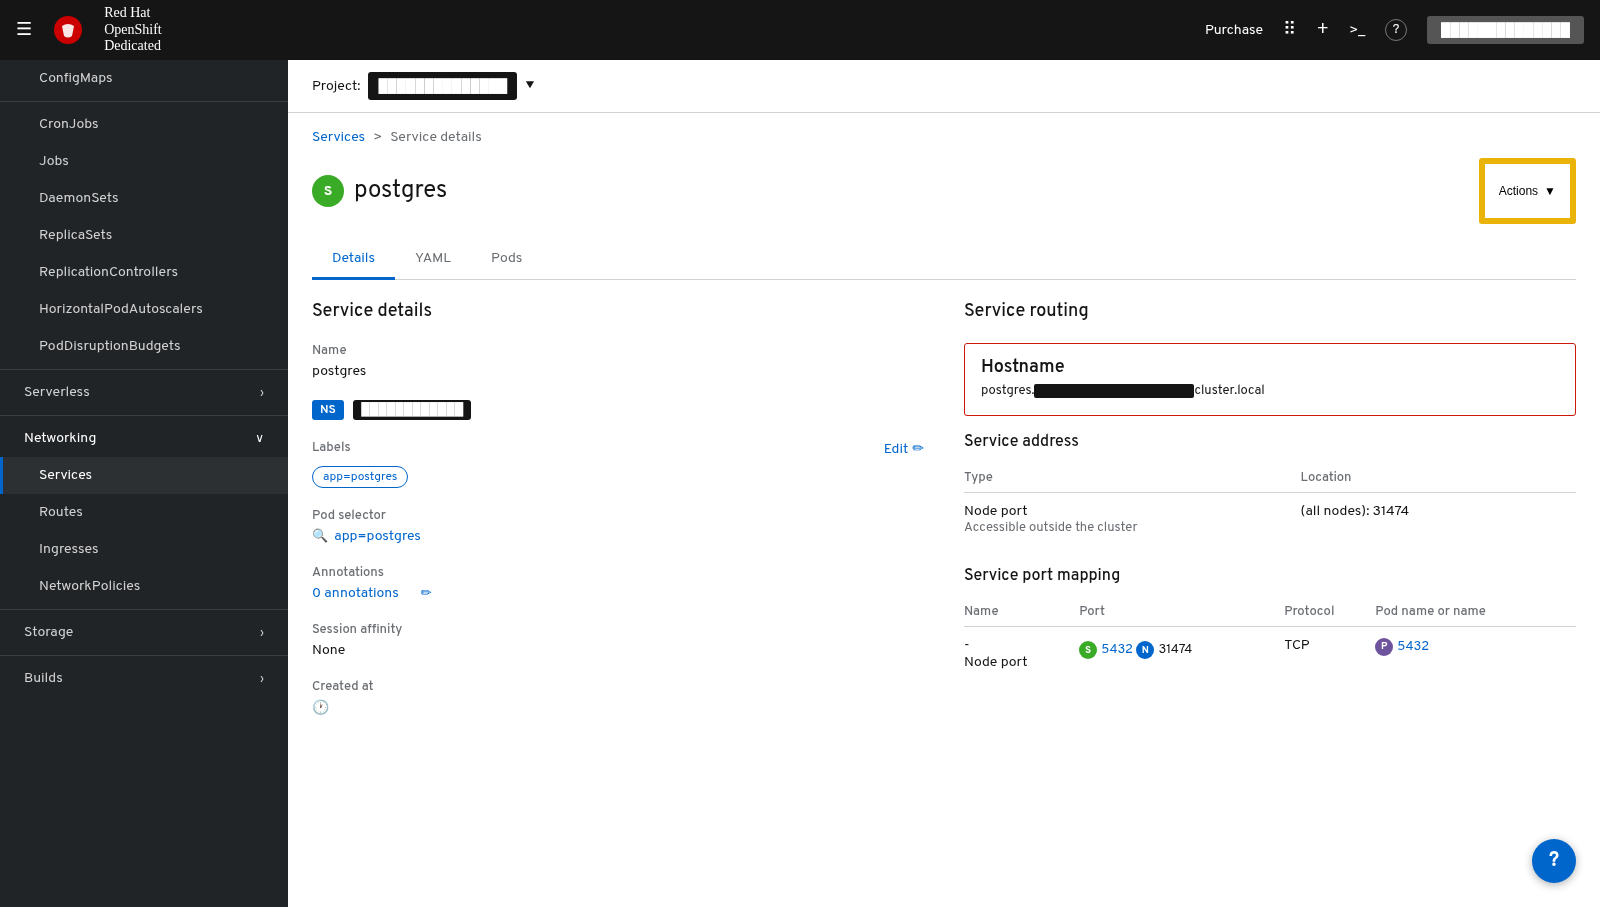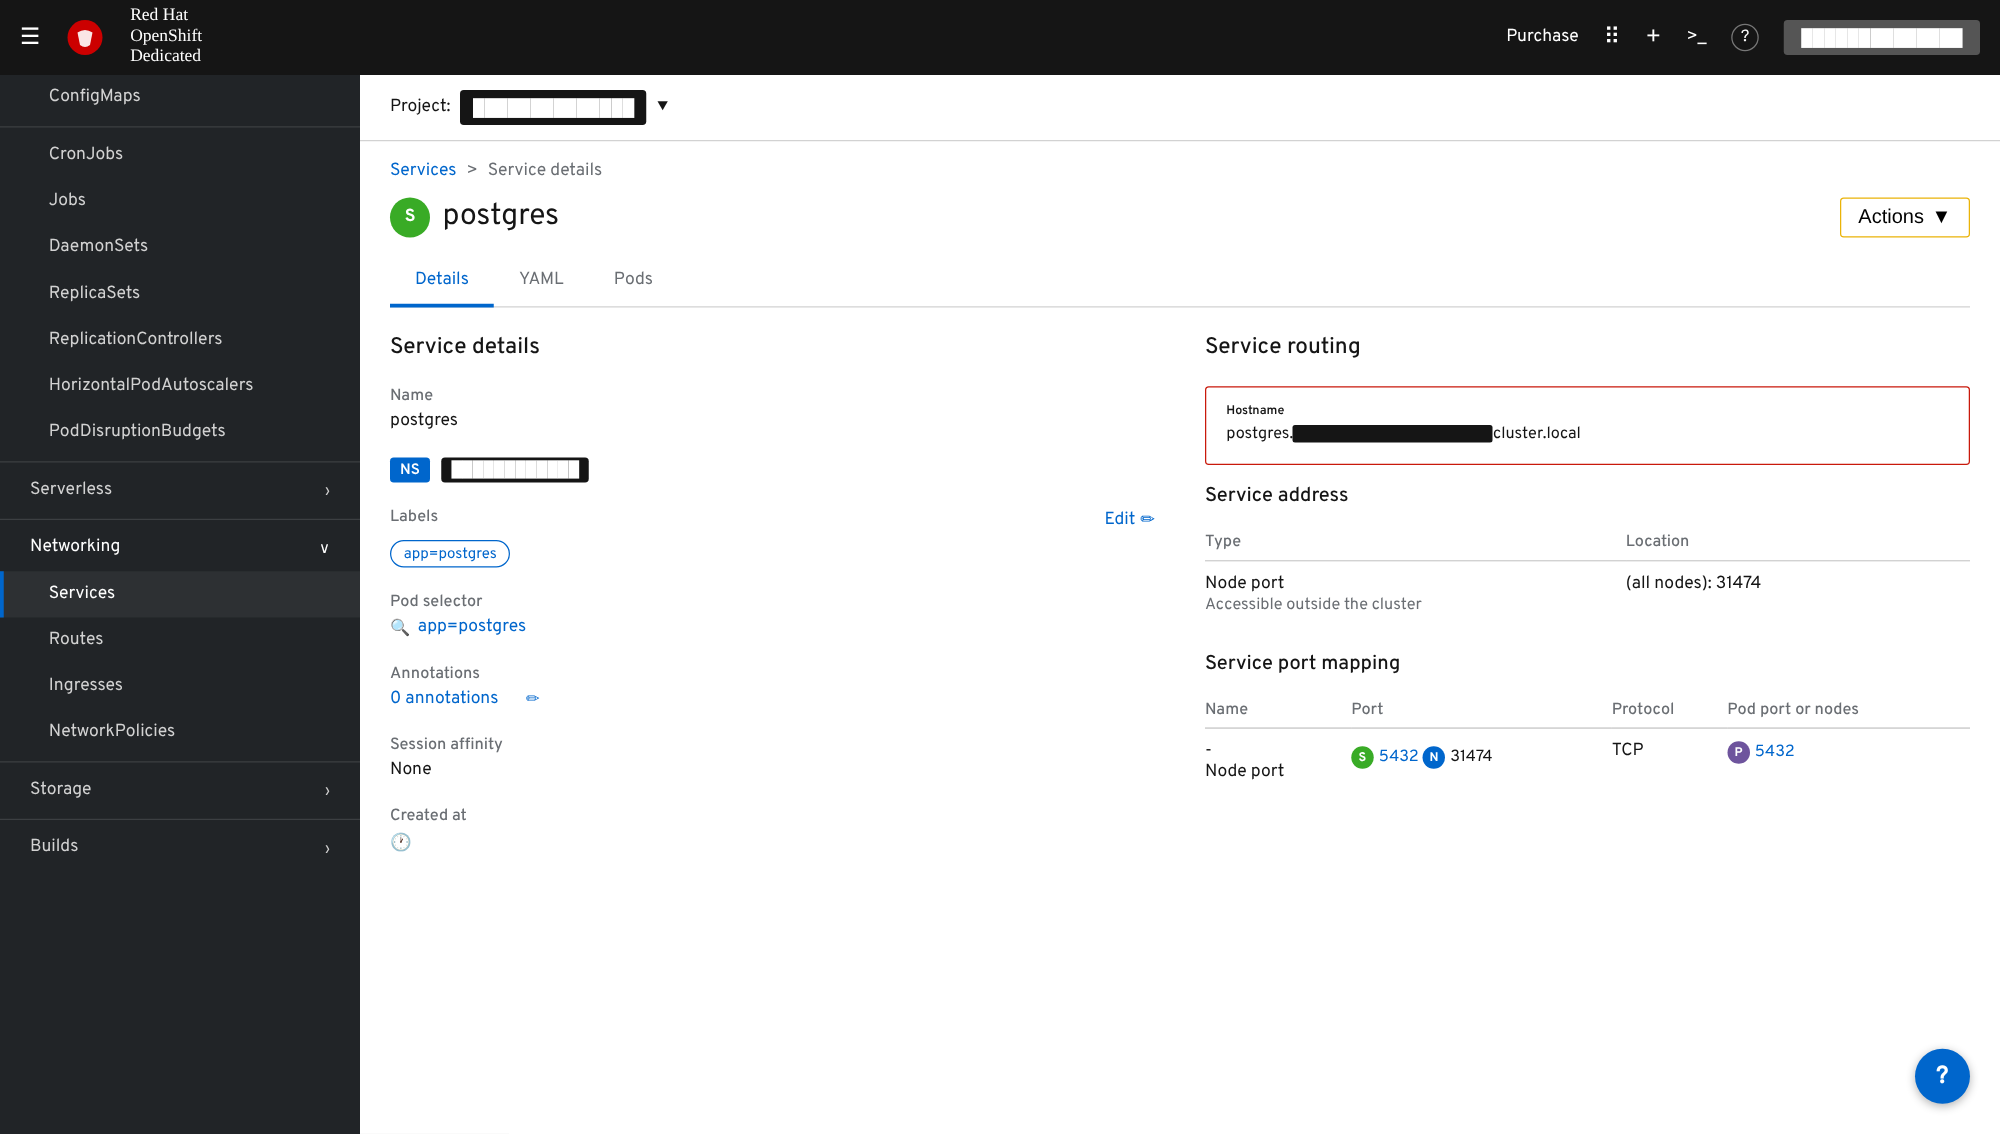--- a/index.html
+++ b/index.html
@@ -113,24 +113,24 @@
     .service-icon {
       width: 32px; height: 32px; border-radius: 50%;
       background: #39ab26;
       display: flex; align-items: center; justify-content: center;
       color: #fff; font-weight: 700; font-size: 14px;
     }
     .page-title { font-size: 24px; font-weight: 400; color: #151515; }
 
     .actions-btn {
       display: flex; align-items: center; gap: 6px;
-      border: 1px solid #eab308;
+      border: 6px solid #eab308;
       background: #fff;
-      padding: 6px 14px;
-      font-size: 16px;
+      padding: 20px 14px;
+      font-size: 12px;
       cursor: pointer;
       border-radius: 3px;
     }
 
     
     .tabs { display: flex; border-bottom: 1px solid #d2d2d2; margin-bottom: 20px; }
     .tab {
       padding: 10px 20px;
       font-size: 14px;
       cursor: pointer;
@@ -176,35 +176,35 @@
       padding: 2px 10px;
       font-size: 12px;
     }
 
     .edit-link { color: #06c; font-size: 14px; cursor: pointer; text-decoration: none; display: flex; align-items: center; gap: 4px; }
 
     .pod-selector-row { display: flex; align-items: center; gap: 6px; }
     .search-icon-sm { color: #06c; font-size: 13px; }
     .pod-selector-link { color: #06c; font-size: 14px; cursor: pointer; }
 
-    .labels-row { display: flex; justify-content: space-between; align-items: flex-end; }
+    .labels-row { display: flex; justify-content: space-between; align-items: flex-start; }
 
     .annotations-row { display: flex; align-items: center; gap: 22px; }
     .annotations-link { color: #06c; cursor: pointer; font-size: 14px; }
     .edit-pencil { font-size: 13px; cursor: pointer; color: #06c; }
 
     
     .hostname-box {
       border: 1px solid #c9190b;
       border-radius: 3px;
       padding: 12px 16px;
       margin-bottom: 16px;
       background: #fff;
     }
-    .hostname-label { font-size: 10px; font-weight: 600; color: #151515; margin-bottom: 4px; }
+    .hostname-label { font-size: 18px; font-weight: 600; color: #151515; margin-bottom: 4px; }
     .hostname-value { font-size: 13px; color: #151515; margin-bottom: 4px; }
     .hostname-note { font-size: 13px; color: #6a6e73; }
     .hostname-redacted {
       display: inline-block;
       background: #151515;
       color: #151515;
       min-width: 160px;
       height: 14px;
       vertical-align: middle;
       border-radius: 2px;
@@ -432,21 +432,21 @@
             </tbody>
           </table>
 
           <div class="port-mapping-title">Service port mapping</div>
           <table class="port-table">
             <thead>
               <tr>
                 <th>Name</th>
                 <th>Port</th>
                 <th>Protocol</th>
-                <th>Pod port or nodes</th>
+                <th>Pod name or name</th>
               </tr>
             </thead>
             <tbody>
               <tr>
                 <td>
                   <div>-</div>
                   <div>Node port</div>
                 </td>
                 <td>
                   <div class="port-badge">

